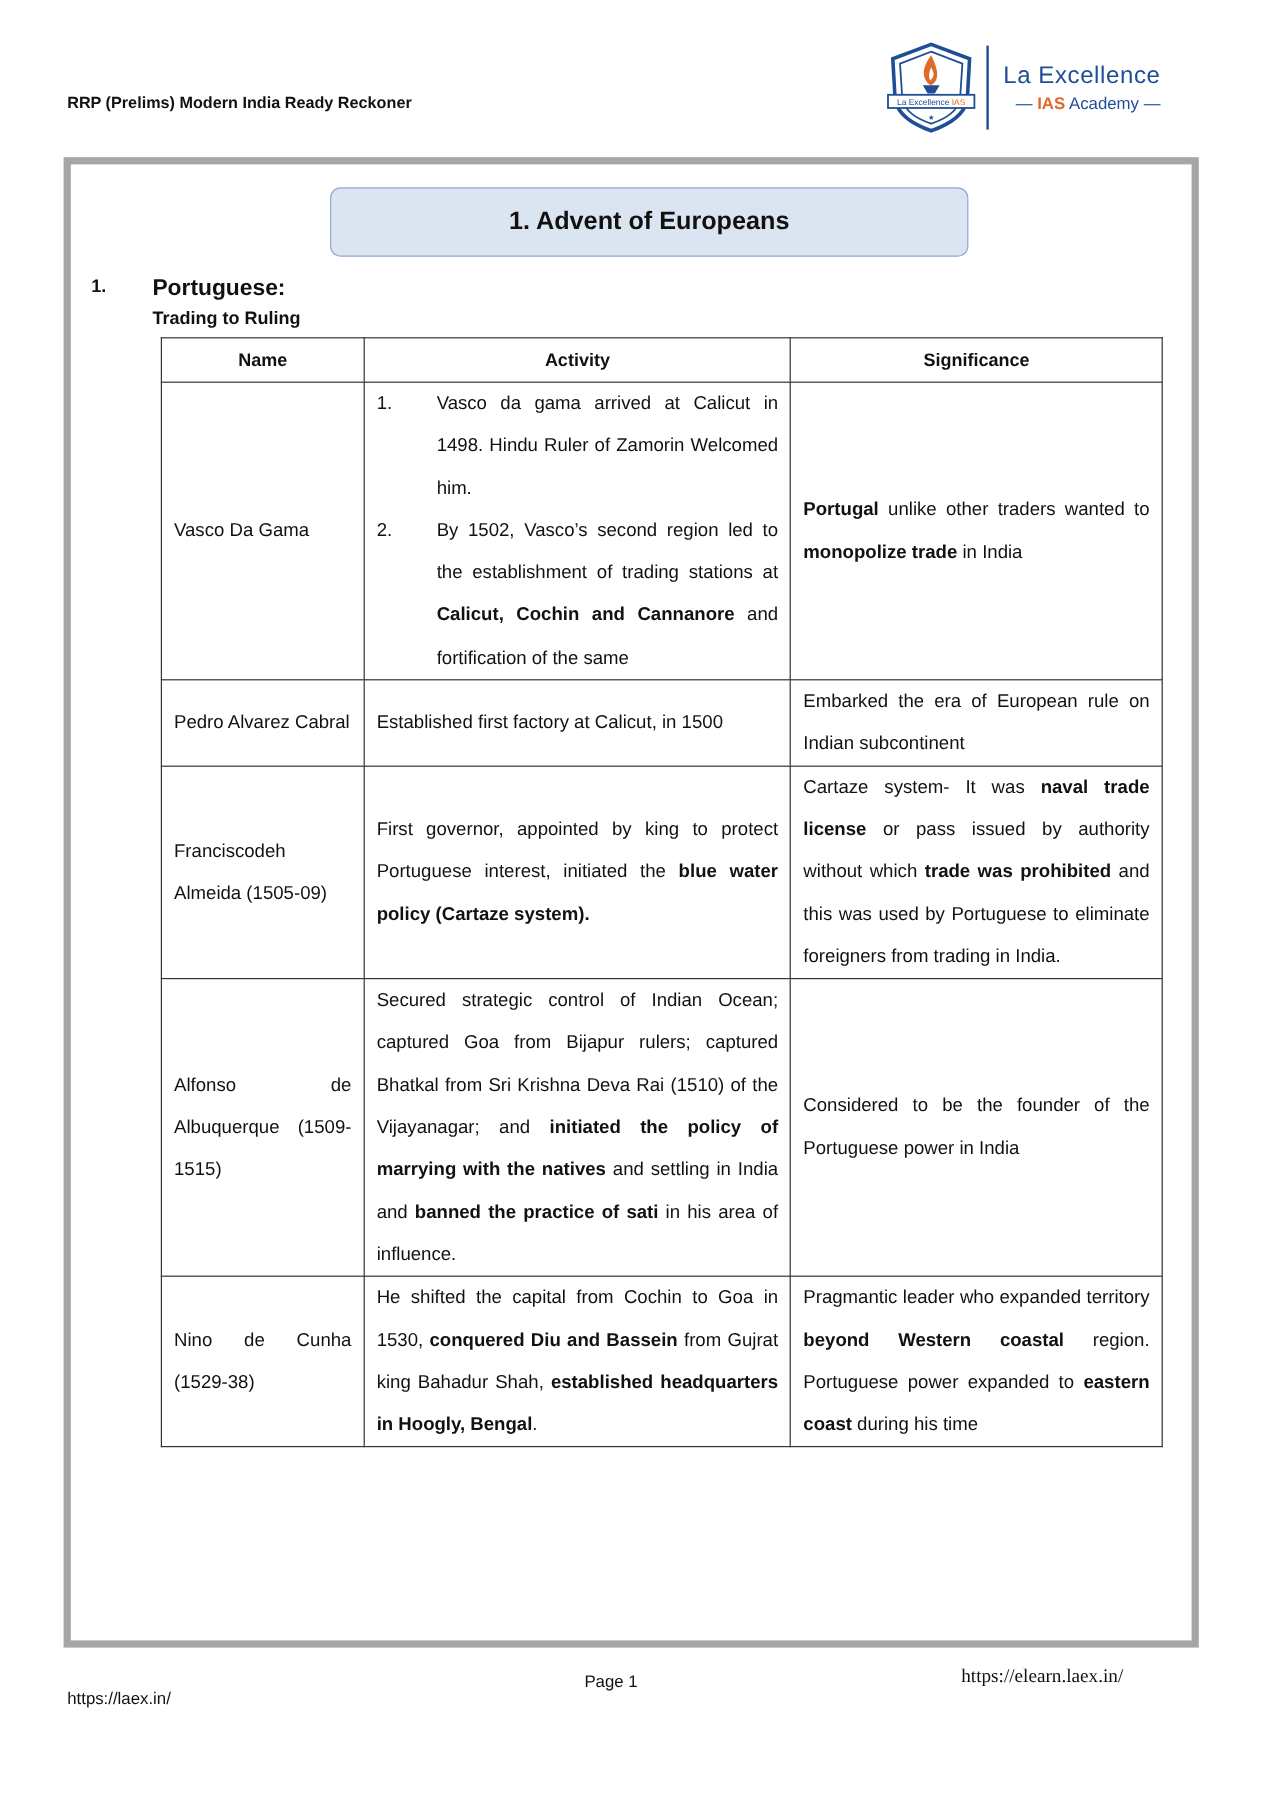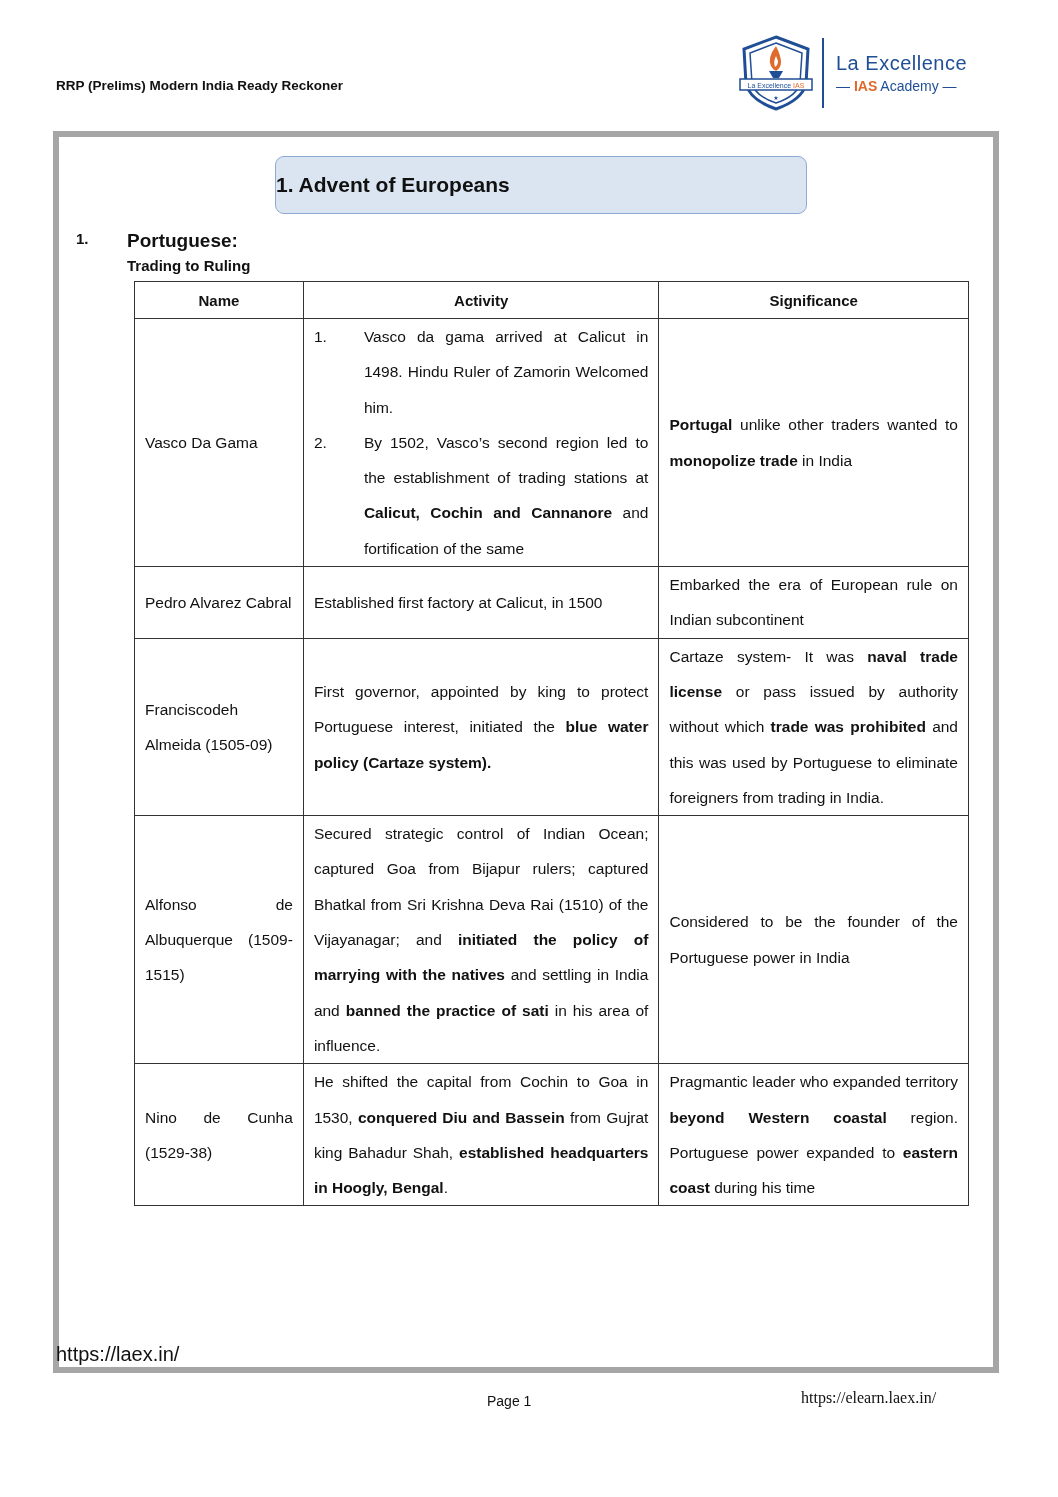--- a/index.html
+++ b/index.html
@@ -4,42 +4,42 @@
 <style>
   html, body { margin: 0; padding: 0; background: #ffffff; }
   body { width: 1058px; height: 1497px; position: relative; overflow: hidden;
          font-family: "Liberation Sans", sans-serif; color: #111; }
   .doc-header-title { position: absolute; left: 56px; top: 78px; font-size: 13.5px; font-weight: bold; letter-spacing: 0; }
   .logo { position: absolute; left: 736px; top: 34px; width: 256px; height: 78px; display: flex; align-items: center; }
   .logo-badge { width: 80px; height: 78px; }
   .logo-divider { width: 2px; height: 70px; background: #1f4e96; margin: 0 12px 0 6px; }
   .logo-text { display: flex; flex-direction: column; }
   .logo-line1 { font-size: 20px; color: #1f4e96; letter-spacing: 0.5px; }
-  .logo-line2 { font-size: 14px; color: #1f4e96; margin-top: 3px; white-space: nowrap; }
+  .logo-line2 { font-size: 14px; color: #1f4e96; margin-top: 3px; white-space: nowrap; text-align: right; }
   .logo-line2 .ias { color: #e06a2b; font-weight: bold; }
   .frame { position: absolute; left: 53px; top: 131px; width: 934px; height: 1230px;
            border: 6px solid #a6a6a6; box-sizing: content-box; }
   .chapter-box { position: absolute; left: 275px; top: 156px; width: 530px; height: 56px;
                  background: #dbe5f1; border: 1.5px solid #8eaad4; border-radius: 9px;
-                 display: flex; align-items: center; }
+                 display: flex; align-items: center; justify-content: center; }
   .chapter-title { font-size: 21px; font-weight: bold; }
   .section-num { position: absolute; left: 76px; top: 230px; font-size: 15px; font-weight: bold; }
   .section-title { position: absolute; left: 127px; top: 230px; font-size: 19px; font-weight: bold; }
   .section-sub { position: absolute; left: 127px; top: 257px; font-size: 15px; font-weight: bold; }
   table.main { position: absolute; left: 134px; top: 281px; width: 835px; border-collapse: collapse; font-size: 15.5px; border-radius: 17px; }
   table.main th, table.main td { border: 1.5px solid #333; vertical-align: middle; }
   table.main th { height: 34px; font-weight: bold; font-size: 15px; text-align: center; }
   table.main td { padding: 0 10px; line-height: 35.3px; text-align: justify; text-align-last: left; }
   col.c1 { width: 169px; } col.c2 { width: 356px; } col.c3 { width: 310px; }
   .olist { margin: 0; padding: 0; list-style: none; }
   .olist li { display: flex; }
   .olist .num { width: 50px; flex: none; }
   .olist .txt { flex: 1; text-align: justify; text-align-last: left; }
   b { font-weight: bold; }
-  .footer-left { position: absolute; left: 56px; top: 1343px; font-size: 20px; }
+  .footer-left { position: absolute; left: 56px; top: 1407px; font-size: 14px; }
   .footer-center { position: absolute; left: 487px; top: 1393px; font-size: 14px; text-align: right; }
   .footer-right { position: absolute; left: 801px; top: 1389px; font-size: 16px; font-family: Liberation Serif, serif; }
 </style>
 </head>
 <body>
 
 <div class="doc-header-title">RRP (Prelims) Modern India Ready Reckoner</div>
 
 <div class="logo">
   <svg class="logo-badge" viewBox="0 0 80 78">

